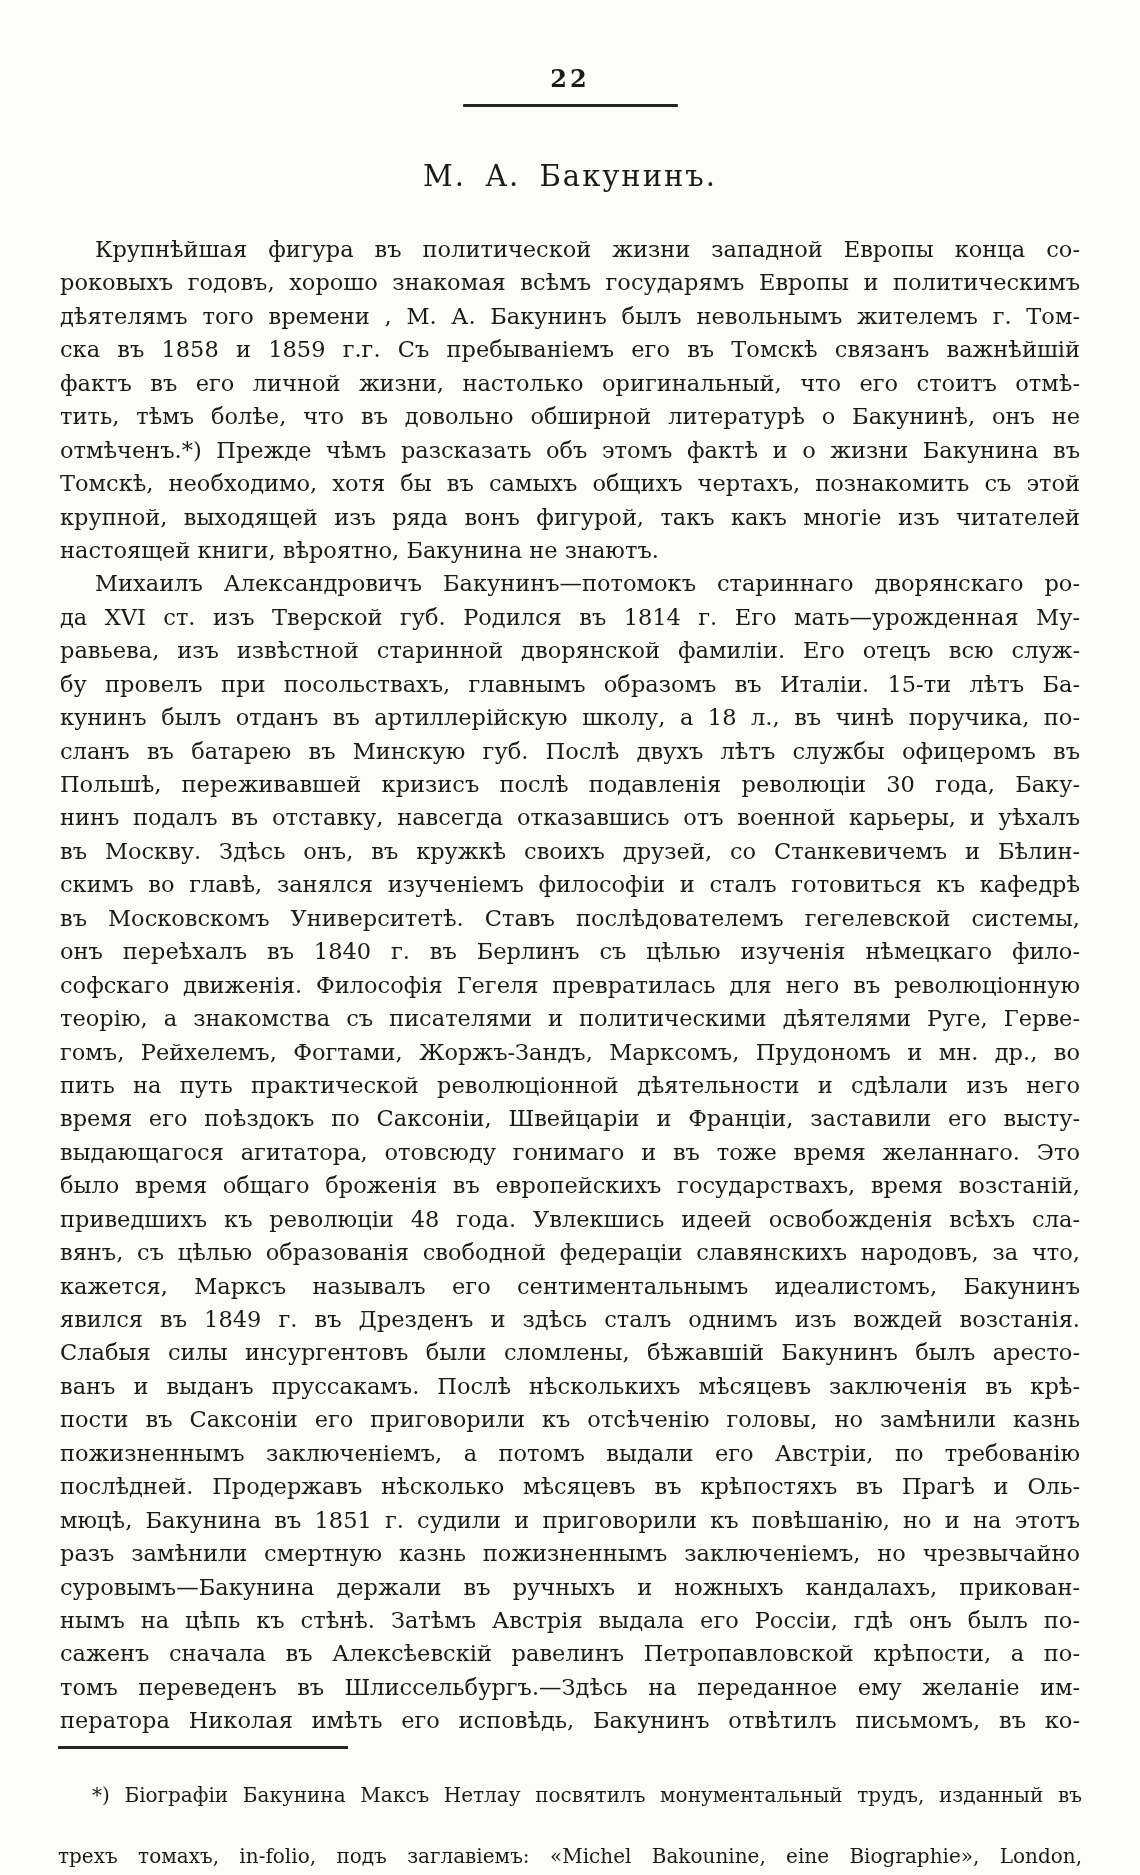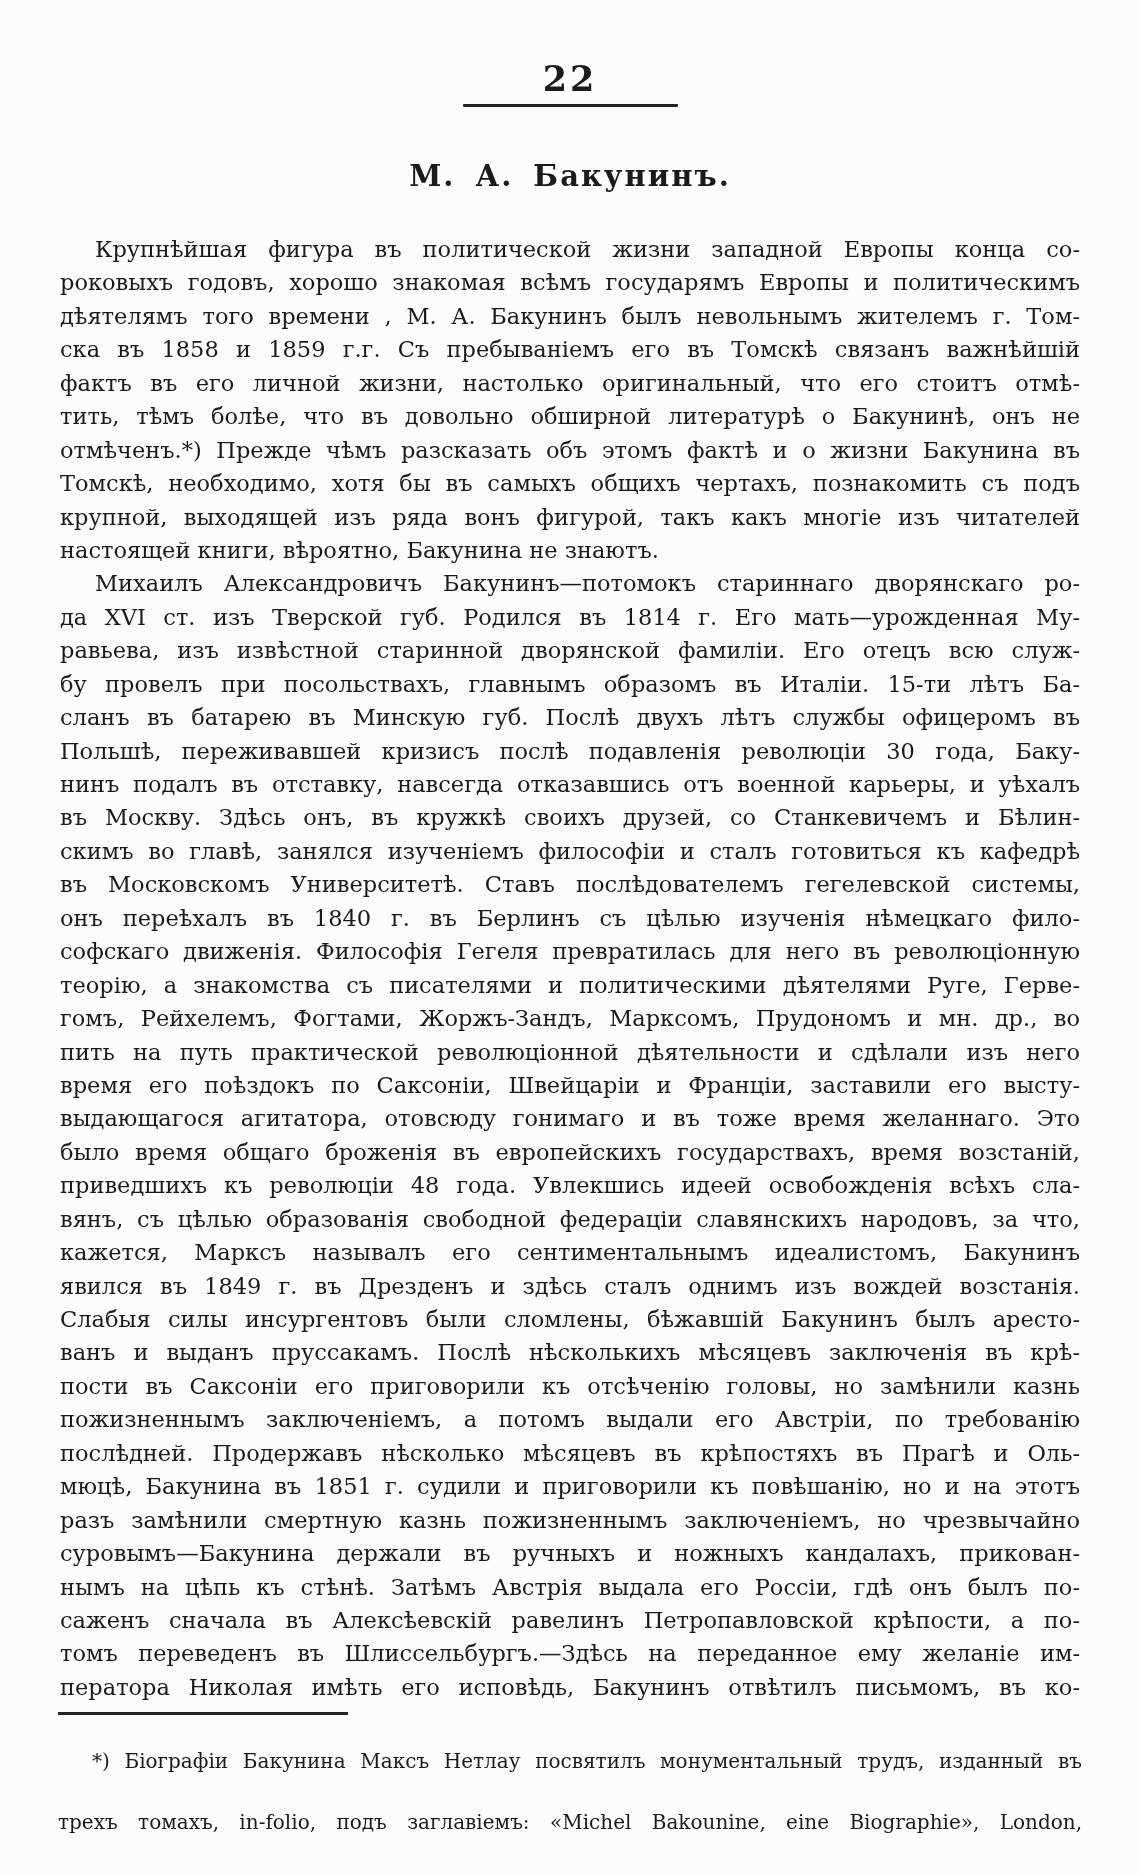--- a/index.html
+++ b/index.html
@@ -14,38 +14,38 @@
     margin: 0;
     background: #fcfcfb;
     color: #1c1a18;
     font-family: "DejaVu Serif", serif;
     box-sizing: border-box;
     padding-top: 64px;
     overflow: hidden;
   }
   .page-number {
     text-align: center;
-    font-size: 35px;
+    font-size: 24px;
     line-height: 30px;
     letter-spacing: 3px;
     font-weight: bold;
   }
   .pn-rule {
     width: 215px;
     height: 3px;
     background: #262422;
     margin: 10px auto 0 auto;
     border-radius: 1px;
   }
   .article-title {
     margin-top: 52px;
     text-align: center;
     font-size: 29px;
     line-height: 34px;
-    font-weight: bold;
+    font-weight: normal;
     letter-spacing: 2px;
     word-spacing: 8px;
   }
   .article-body {
     margin: 40px 60px 8px 60px;
     font-size: 22.5px;
   }
   .tl {
     height: 33.45px;
     line-height: 33.45px;
@@ -84,29 +84,30 @@
 
   <div class="article-body">
       <div class="paragraph">
         <div class="tl indent">Крупнѣйшая фигура въ политической жизни западной Европы конца со-</div>
         <div class="tl">роковыхъ годовъ, хорошо знакомая всѣмъ государямъ Европы и политическимъ</div>
         <div class="tl">дѣятелямъ того времени , М. А. Бакунинъ былъ невольнымъ жителемъ г. Том-</div>
         <div class="tl">ска въ 1858 и 1859 г.г. Съ пребываніемъ его въ Томскѣ связанъ важнѣйшій</div>
         <div class="tl">фактъ въ его личной жизни, настолько оригинальный, что его стоитъ отмѣ-</div>
         <div class="tl">тить, тѣмъ болѣе, что въ довольно обширной литературѣ о Бакунинѣ, онъ не</div>
         <div class="tl">отмѣченъ.*) Прежде чѣмъ разсказать объ этомъ фактѣ и о жизни Бакунина въ</div>
-        <div class="tl">Томскѣ, необходимо, хотя бы въ самыхъ общихъ чертахъ, познакомить съ подъ</div>
+        <div class="tl">Томскѣ, необходимо, хотя бы въ самыхъ общихъ чертахъ, познакомить съ этой</div>
         <div class="tl">крупной, выходящей изъ ряда вонъ фигурой, такъ какъ многіе изъ читателей</div>
         <div class="tl flush">настоящей книги, вѣроятно, Бакунина не знаютъ.</div>
       </div>
       <div class="paragraph">
         <div class="tl indent">Михаилъ Александровичъ Бакунинъ—потомокъ стариннаго дворянскаго ро-</div>
         <div class="tl">да XVI ст. изъ Тверской губ. Родился въ 1814 г. Его мать—урожденная Му-</div>
         <div class="tl">равьева, изъ извѣстной старинной дворянской фамиліи. Его отецъ всю служ-</div>
         <div class="tl">бу провелъ при посольствахъ, главнымъ образомъ въ Италіи. 15-ти лѣтъ Ба-</div>
+        <div class="tl">кунинъ былъ отданъ въ артиллерійскую школу, а 18 л., въ чинѣ поручика, по-</div>
         <div class="tl">сланъ въ батарею въ Минскую губ. Послѣ двухъ лѣтъ службы офицеромъ въ</div>
         <div class="tl">Польшѣ, переживавшей кризисъ послѣ подавленія революціи 30 года, Баку-</div>
         <div class="tl">нинъ подалъ въ отставку, навсегда отказавшись отъ военной карьеры, и уѣхалъ</div>
         <div class="tl">въ Москву. Здѣсь онъ, въ кружкѣ своихъ друзей, со Станкевичемъ и Бѣлин-</div>
         <div class="tl">скимъ во главѣ, занялся изученіемъ философіи и сталъ готовиться къ кафедрѣ</div>
         <div class="tl">въ Московскомъ Университетѣ. Ставъ послѣдователемъ гегелевской системы,</div>
         <div class="tl">онъ переѣхалъ въ 1840 г. въ Берлинъ съ цѣлью изученія нѣмецкаго фило-</div>
         <div class="tl">софскаго движенія. Философія Гегеля превратилась для него въ революціонную</div>
         <div class="tl">теорію, а знакомства съ писателями и политическими дѣятелями Руге, Герве-</div>
         <div class="tl">гомъ, Рейхелемъ, Фогтами, Жоржъ-Зандъ, Марксомъ, Прудономъ и мн. др., во</div>

